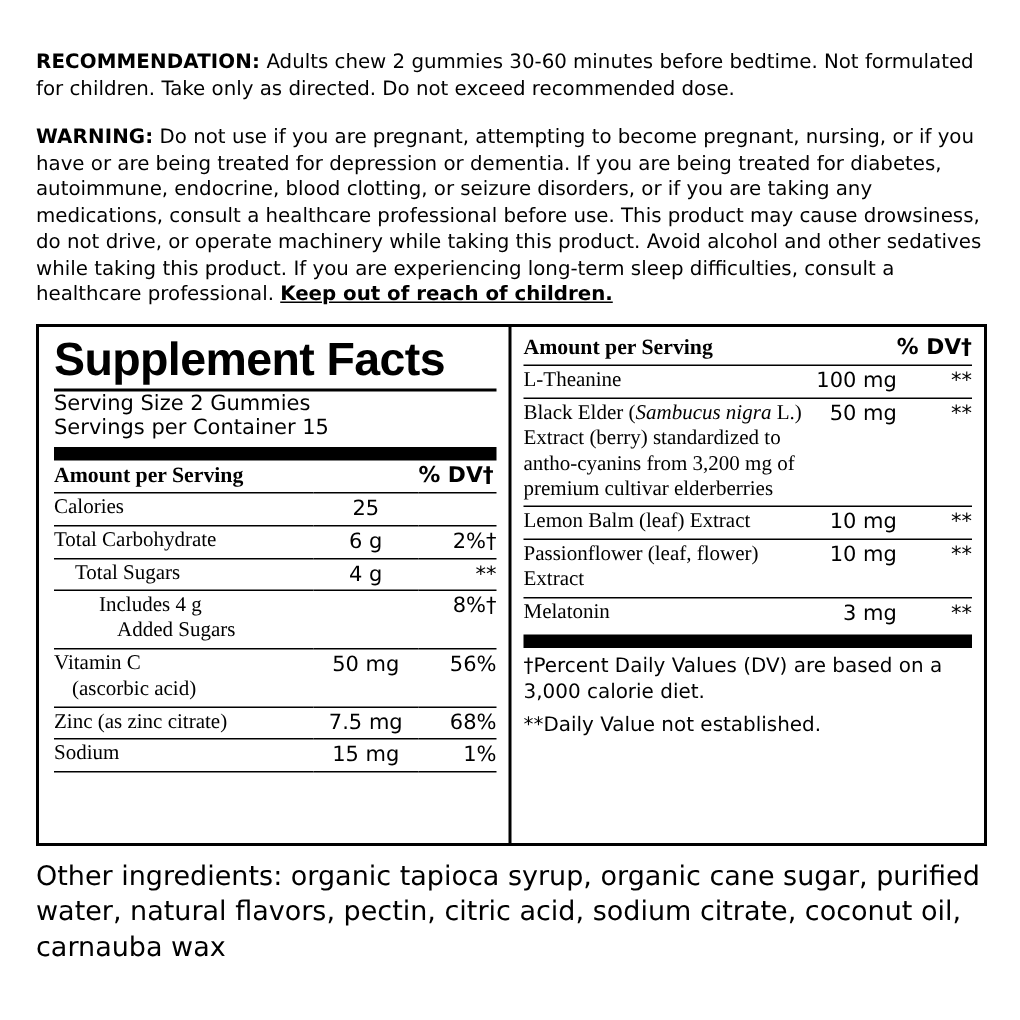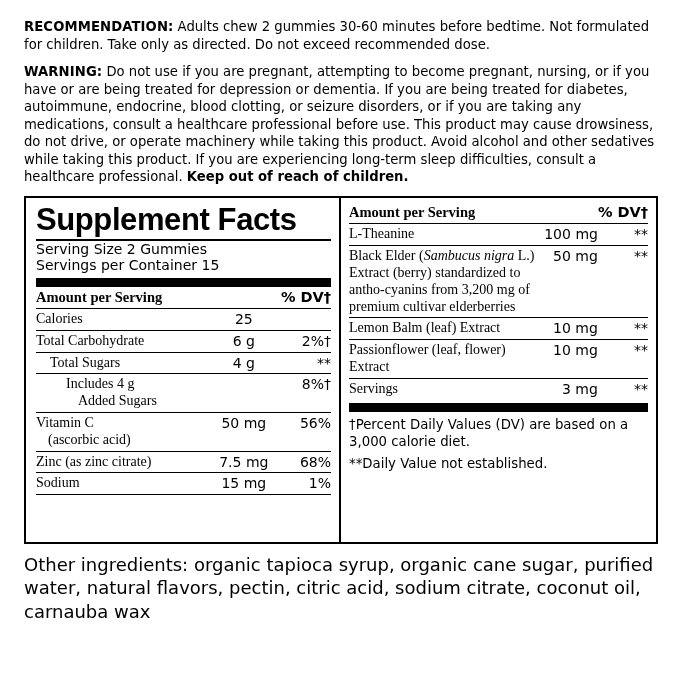--- a/index.html
+++ b/index.html
@@ -19,29 +19,30 @@
     width: 680px;
     height: 680px;
     box-sizing: border-box;
     padding: 18px 22px 10px 24px;
   }
 
   
   .para {
     font-size: 13.2px;
     line-height: 1.33;
-    margin: 0 0 10px 0;
+    margin: 15px 0 10px 0;
     text-align: left;
   }
   .para .lead {
     font-weight: bold;
     letter-spacing: .1px;
   }
   .para .strong {
     font-weight: bold;
+    text-decoration: underline;
   }
 
   
   .panel {
     position: relative;
     border: 2.5px solid #000;
     display: flex;
     flex-direction: row;
     margin-top: 4px;
     height: 348px;
@@ -96,21 +97,21 @@
   table.facts tr.noline td { border-bottom: none; }
   table.facts tr.hdr td {
     font-weight: bold;
     border-bottom: 1px solid #000;
     padding-bottom: 2px;
     font-size: 14.5px;
   }
   td.name { text-align: left; padding-right: 4px; font-family: Liberation Serif, serif; }
   td.amt  { text-align: center; white-space: nowrap; padding-right: 6px; }
   td.dv   { text-align: right; white-space: nowrap; width: 52px; }
-  td.dvhdr { text-align: right; white-space: nowrap; margin-top: 36px; }
+  td.dvhdr { text-align: left; white-space: nowrap; margin-top: 36px; }
   .ind1 { padding-left: 14px !important; }
   .ind2 { padding-left: 30px !important; }
   .sub { display: block; padding-left: 12px; }
 
   
   .r-amt { text-align: right; white-space: nowrap; padding-right: 4px; }
   .r-dv  { text-align: right; white-space: nowrap; width: 34px; }
   .ital { font-style: italic; }
 
   .footnotes {
@@ -221,21 +222,21 @@
           <td class="name">Lemon Balm (leaf) Extract</td>
           <td class="r-amt">10 mg</td>
           <td class="r-dv">**</td>
         </tr>
         <tr>
           <td class="name">Passionflower (leaf, flower) Extract</td>
           <td class="r-amt">10 mg</td>
           <td class="r-dv">**</td>
         </tr>
         <tr class="noline">
-          <td class="name">Servings</td>
+          <td class="name">Melatonin</td>
           <td class="r-amt">3 mg</td>
           <td class="r-dv">**</td>
         </tr>
       </tbody>
         </table>
       <div class="rule-thick"></div>
       <div class="footnotes">†Percent Daily Values (DV) are based on a 3,000 calorie diet.</div>
       <div class="footnotes">**Daily Value not established.</div>
     </div>
 

